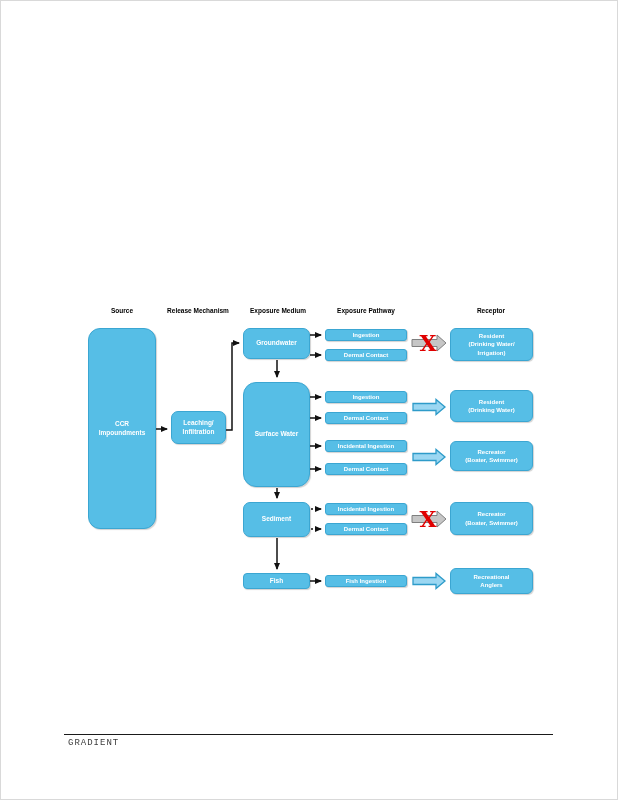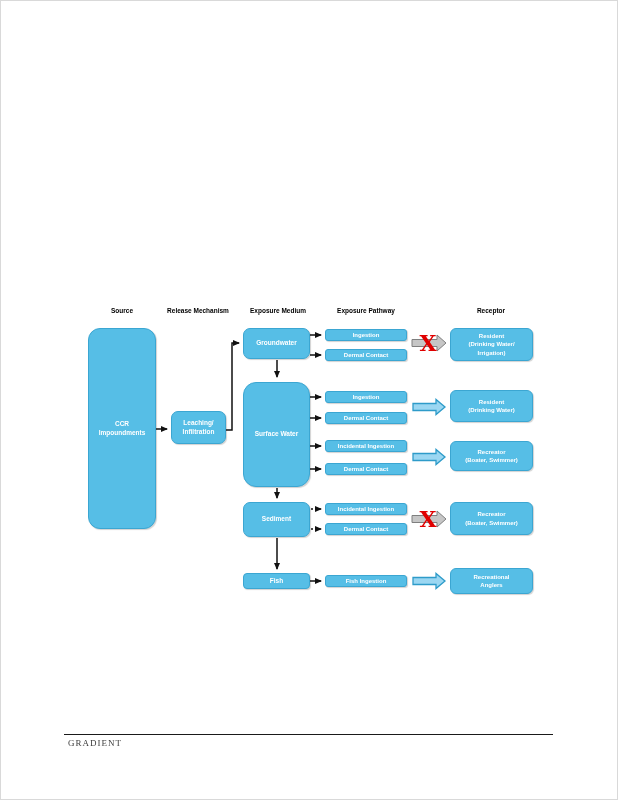--- a/index.html
+++ b/index.html
@@ -32,21 +32,21 @@
   .pathway{left:324px;width:82px;height:12px;border-radius:3px;font-size:6px;}
   .receptor{left:449px;width:83px;border-radius:6px;font-size:6px;}
   .overlay{position:absolute;left:0;top:0;pointer-events:none;}
   .conn{stroke:var(--line);stroke-width:1.5;fill:none;}
   .conn.dotted{stroke-dasharray:2 2.2;}
   .gray-arrow{fill:var(--arrow-gray-fill);stroke:var(--arrow-gray-stroke);stroke-width:1;}
   .blue-arrow{fill:var(--arrow-blue-fill);stroke:var(--arrow-blue-stroke);stroke-width:1.3;}
   .xmark{font-family:"DejaVu Serif",serif;font-weight:bold;font-size:22px;fill:var(--x-red);text-anchor:middle;}
   .footer-line{position:absolute;left:63px;top:733px;width:489px;height:0;border-top:1.2px solid #1a1a1a;}
   .footer-logo{
-    position:absolute;left:67px;top:737px;font-family:Liberation Serif, serif;
+    position:absolute;left:67px;top:737px;font-family:Liberation Mono, monospace;
     font-size:9px;letter-spacing:1px;color:#3c3c3c;
   }
 </style>
 </head>
 <body>
 
 <div class="page">
 
   <div class="hdr" style="left:85px;width:72px;">Source</div>
   <div class="hdr" style="left:155px;width:84px;">Release Mechanism</div>

